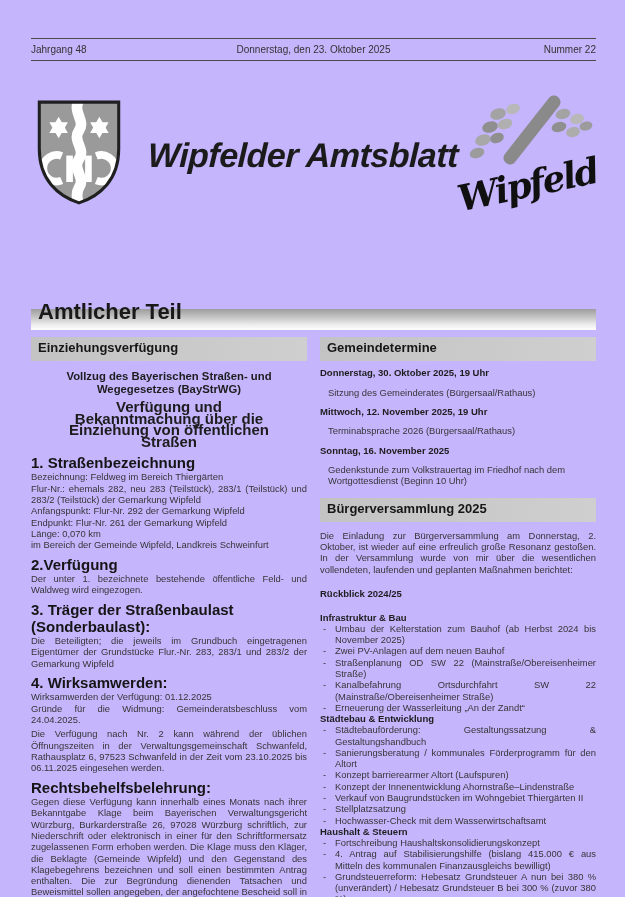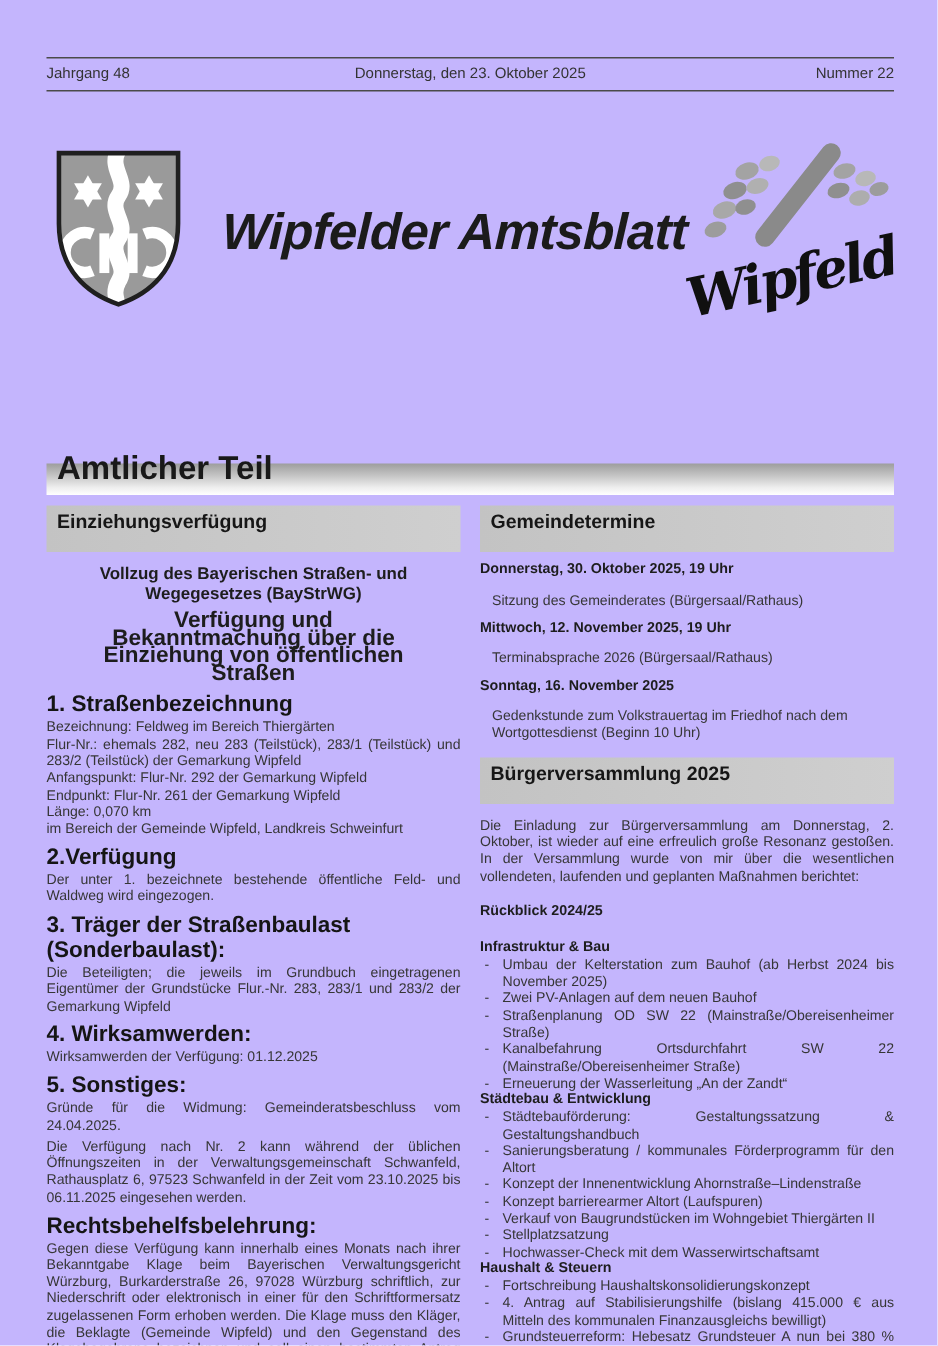--- a/index.html
+++ b/index.html
@@ -25,21 +25,21 @@
   .banner{position:absolute;top:292px;left:31px;width:565px;height:38px;}
   .banner .shade{position:absolute;left:0;right:0;bottom:0;height:21px;
     background:linear-gradient(to bottom,#9d9d9d 0%,#c6c6c6 40%,#ededed 75%,#ffffff 100%);}
   .banner .title{position:relative;z-index:1;font-size:22px;font-weight:700;color:#191919;
     padding-left:7px;line-height:40px;white-space:nowrap;}
 
   
   .columns{position:absolute;top:337px;left:31px;width:565px;display:flex;gap:13px;}
   .col{width:276px;}
 
-  .col-bar{height:31px;line-height:21px;background:linear-gradient(90deg,#c3c3c3,#cfcfcf);
+  .col-bar{height:24px;line-height:21px;background:linear-gradient(90deg,#c3c3c3,#cfcfcf);
     font-size:13px;font-weight:700;color:#161616;padding-left:7px;}
 
   .doc-title{text-align:center;font-weight:700;font-size:11.3px;line-height:13.2px;
     margin:9px 6px 5px;color:#1d1d1d;}
   .doc-subtitle{text-align:center;font-weight:700;font-size:15px;line-height:11.5px;
     margin:0 22px 7px;color:#1d1d1d;}
 
   .sec-h{font-size:15px;font-weight:700;color:#151515;margin:5.5px 0 0;}
   .body-p{font-size:9.4px;line-height:11.3px;margin:0;text-align:justify;hyphens:auto;color:#363636;}
   .gap-top{margin-top:3px;}
@@ -136,21 +136,20 @@
 
       <p class="sec-h">2.Verfügung</p>
       <p class="body-p">Der unter 1. bezeichnete bestehende öffentliche Feld- und Waldweg wird eingezogen.</p>
 
       <p class="sec-h">3. Träger der Straßenbaulast (Sonderbaulast):</p>
       <p class="body-p">Die Beteiligten; die jeweils im Grundbuch eingetragenen Eigentümer der Grundstücke Flur.-Nr. 283, 283/1 und 283/2 der Gemarkung Wipfeld</p>
 
       <p class="sec-h">4. Wirksamwerden:</p>
       <p class="body-p">Wirksamwerden der Verfügung: 01.12.2025</p>
 
-      <p class="sec-h">5. Sonstiges:</p>
       <p class="body-p">Gründe für die Widmung: Gemeinderatsbeschluss vom 24.04.2025.</p>
       <p class="body-p gap-top">Die Verfügung nach Nr. 2 kann während der üblichen Öffnungszeiten in der Verwaltungsgemeinschaft Schwanfeld, Rathausplatz 6, 97523 Schwanfeld in der Zeit vom 23.10.2025 bis 06.11.2025 eingesehen werden.</p>
 
       <p class="sec-h">Rechtsbehelfsbelehrung:</p>
       <p class="body-p">Gegen diese Verfügung kann innerhalb eines Monats nach ihrer Bekanntgabe Klage beim Bayerischen Verwaltungsgericht Würzburg, Burkarderstraße 26, 97028 Würzburg schriftlich, zur Niederschrift oder elektronisch in einer für den Schriftformersatz zugelassenen Form erhoben werden. Die Klage muss den Kläger, die Beklagte (Gemeinde Wipfeld) und den Gegenstand des Klagebegehrens bezeichnen und soll einen bestimmten Antrag enthalten. Die zur Begründung dienenden Tatsachen und Beweismittel sollen angegeben, der angefochtene Bescheid soll in Urschrift oder in Abschrift beigefügt werden. Der Klage und allen Schriftsätzen sollen Abschriften für die übrigen Beteiligten beigefügt werden.</p>
 
       <p class="sig sig-first">Schwanfeld, 16.10.2025</p>
       <p class="sig">Tobias Blesch</p>
 
     </div>
@@ -175,22 +174,22 @@
       <p class="group-h">Infrastruktur &amp; Bau</p>
       <p class="item">Umbau der Kelterstation zum Bauhof (ab Herbst 2024 bis November 2025)</p>
       <p class="item">Zwei PV-Anlagen auf dem neuen Bauhof</p>
       <p class="item">Straßenplanung OD SW 22 (Mainstraße/Obereisenheimer Straße)</p>
       <p class="item">Kanalbefahrung Ortsdurchfahrt SW 22 (Mainstraße/Obereisenheimer Straße)</p>
       <p class="item">Erneuerung der Wasserleitung „An der Zandt“</p>
 
       <p class="group-h">Städtebau &amp; Entwicklung</p>
       <p class="item">Städtebauförderung: Gestaltungssatzung &amp; Gestaltungshandbuch</p>
       <p class="item">Sanierungsberatung / kommunales Förderprogramm für den Altort</p>
+      <p class="item">Konzept barrierearmer Altort (Laufspuren)</p>
       <p class="item">Konzept der Innenentwicklung Ahornstraße–Lindenstraße</p>
-      <p class="item">Konzept barrierearmer Altort (Laufspuren)</p>
       <p class="item">Verkauf von Baugrundstücken im Wohngebiet Thiergärten II</p>
       <p class="item">Stellplatzsatzung</p>
       <p class="item">Hochwasser-Check mit dem Wasserwirtschaftsamt</p>
 
       <p class="group-h">Haushalt &amp; Steuern</p>
       <p class="item">Fortschreibung Haushaltskonsolidierungskonzept</p>
       <p class="item">4. Antrag auf Stabilisierungshilfe (bislang 415.000 € aus Mitteln des kommunalen Finanzausgleichs bewilligt)</p>
       <p class="item">Grundsteuerreform: Hebesatz Grundsteuer A nun bei 380 % (unverändert) / Hebesatz Grundsteuer B bei 300 % (zuvor 380 %)</p>
       <p class="item">Kreditaufnahme für Investitionen: 250.000 €</p>
     </div>

